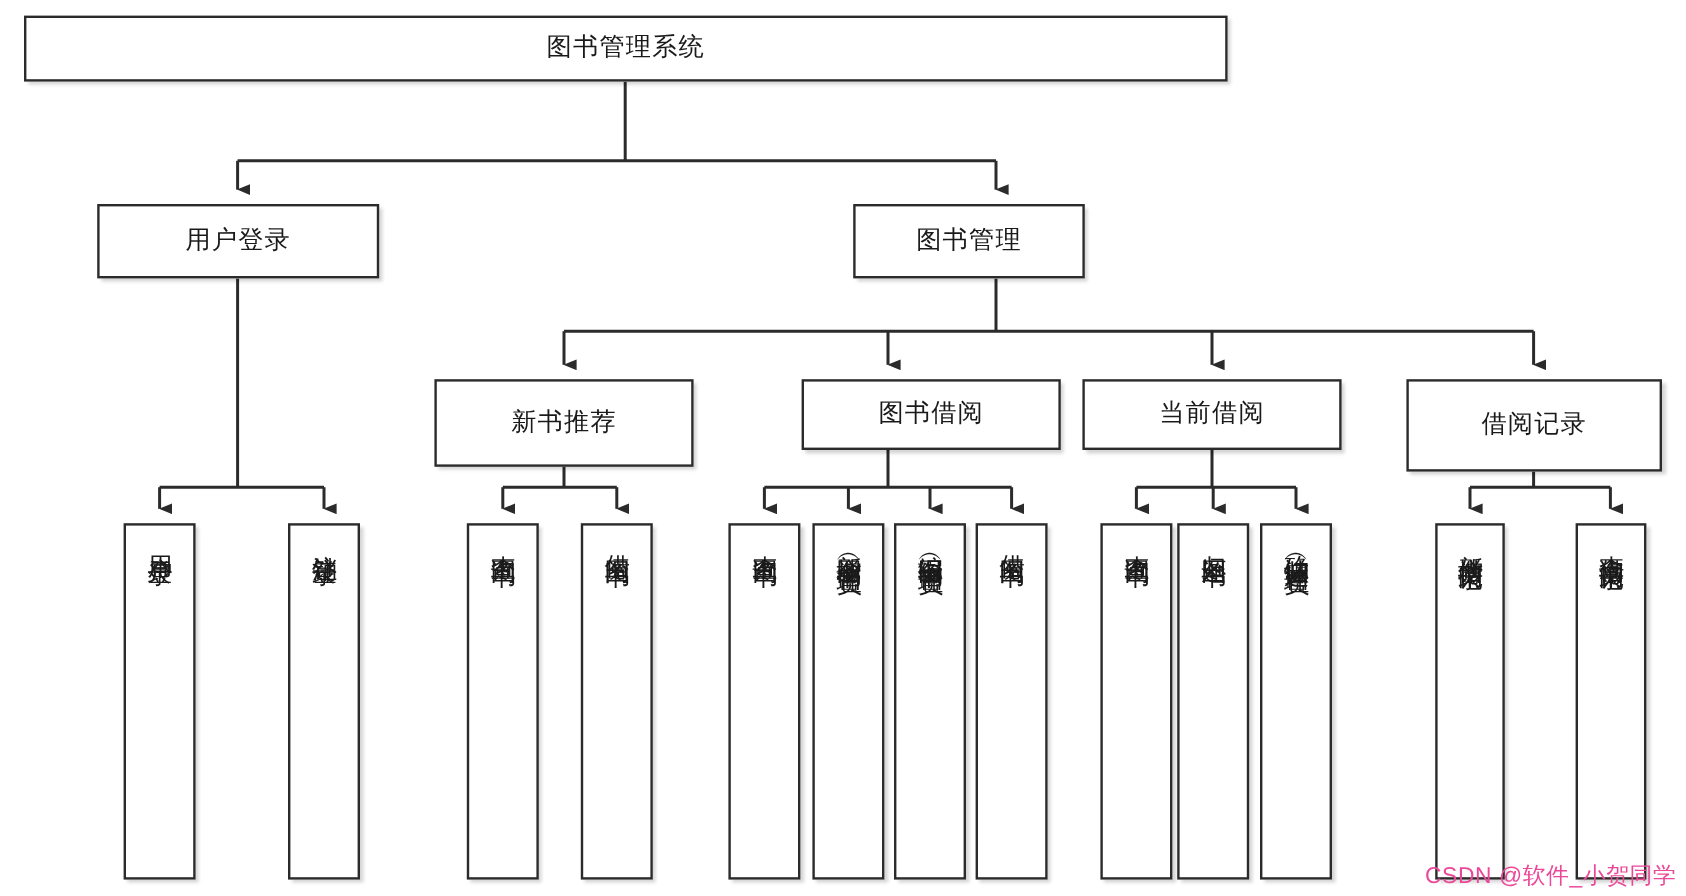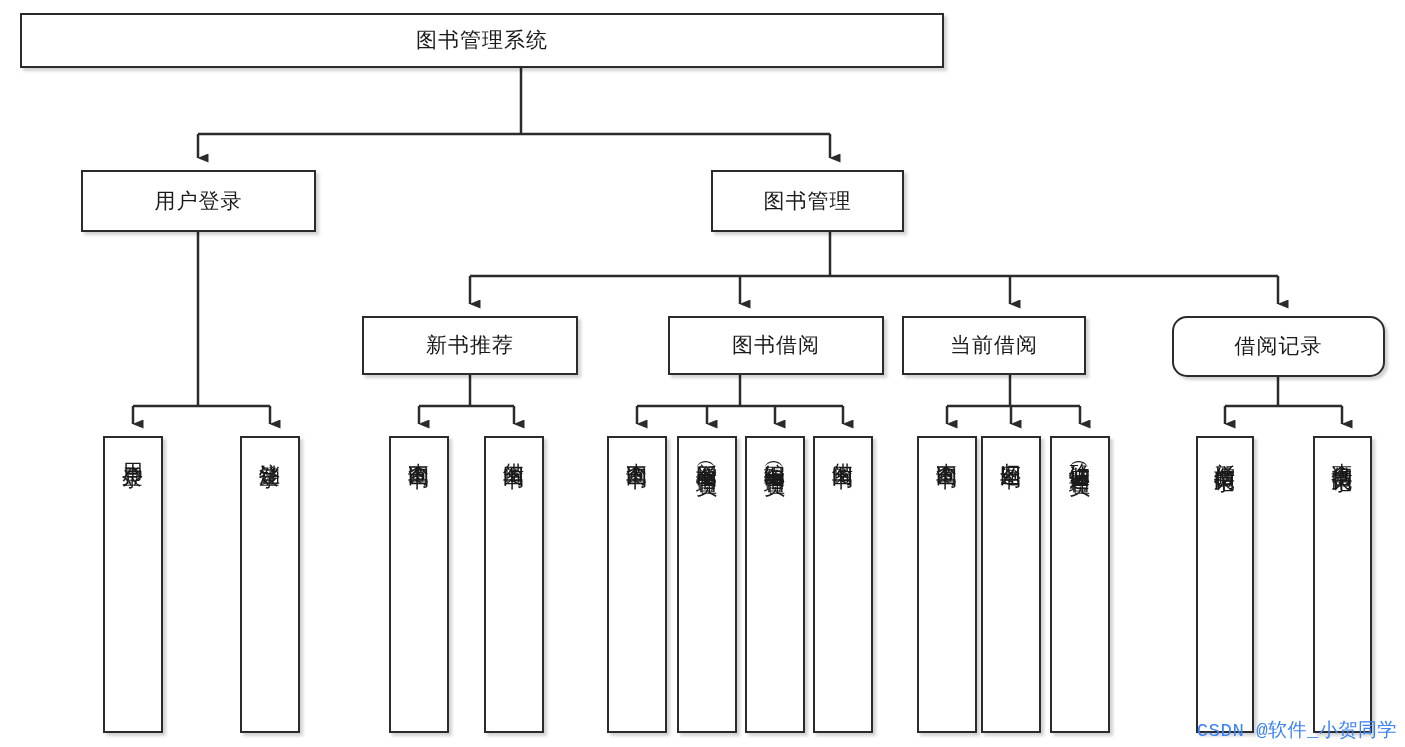--- a/index.html
+++ b/index.html
@@ -59,24 +59,24 @@
     width: 1405px;
     height: 747px;
     pointer-events: none;
   }
   
   #watermark {
     position: absolute;
     right: 8px;
     bottom: 4px;
     font-size: 19px;
-    color: #3b82f6;
+    color: #ec4899;
     letter-spacing: 0.5px;
     white-space: nowrap;
-    font-family: Liberation Mono, monospace;
+    font-family: Liberation Sans, sans-serif;
   }
 </style>
 </head>
 <body>
 
 <div id="canvas">
 
   <svg class="svg-layer" viewBox="0 0 1405 747" xmlns="http://www.w3.org/2000/svg">
     <defs>
       <marker id="arrowhead" markerWidth="9" markerHeight="11" refX="4.5" refY="10.5" orient="auto" markerUnits="userSpaceOnUse">
@@ -120,41 +120,41 @@
       <line x1="1011" y1="406" x2="1011" y2="424" marker-end="url(#arrowhead)"></line>
       <line x1="1080" y1="406" x2="1080" y2="424" marker-end="url(#arrowhead)"></line>
 
       <line x1="1278" y1="375" x2="1278" y2="406"></line>
       <line x1="1225" y1="406" x2="1342" y2="406"></line>
       <line x1="1225" y1="406" x2="1225" y2="424" marker-end="url(#arrowhead)"></line>
       <line x1="1342" y1="406" x2="1342" y2="424" marker-end="url(#arrowhead)"></line>
     </g>
   </svg>
 
-  <div class="node" style="left:20px; top:13px; width:924px; height:55px;">
+  <div class="node" style="left:20px; top:13px; width:1003px; height:55px;">
     <span class="label">图书管理系统</span>
   </div>
 
   <div class="node" style="left:81px; top:170px; width:235px; height:62px;">
     <span class="label">用户登录</span>
   </div>
   <div class="node" style="left:711px; top:170px; width:193px; height:62px;">
     <span class="label">图书管理</span>
   </div>
 
-  <div class="node" style="left:362px; top:316px; width:216px; height:59px;">
+  <div class="node" style="left:362px; top:316px; width:216px; height:73px;">
     <span class="label">新书推荐</span>
   </div>
   <div class="node" style="left:668px; top:316px; width:216px; height:59px;">
     <span class="label">图书借阅</span>
   </div>
-  <div class="node" style="left:902px; top:316px; width:184px; height:59px;">
+  <div class="node" style="left:902px; top:316px; width:216px; height:59px;">
     <span class="label">当前借阅</span>
   </div>
-  <div class="node" style="left:1172px; top:316px; width:213px; height:61px;border-radius:15px;">
+  <div class="node" style="left:1172px; top:316px; width:213px; height:77px;">
     <span class="label">借阅记录</span>
   </div>
 
   <div class="node vertical" style="left:103px; top:436px; width:60px; height:297px;">
     <span class="label">用户登录</span>
   </div>
   <div class="node vertical" style="left:240px; top:436px; width:60px; height:297px;">
     <span class="label">注销登录</span>
   </div>
   <div class="node vertical" style="left:389px; top:436px; width:60px; height:297px;">

